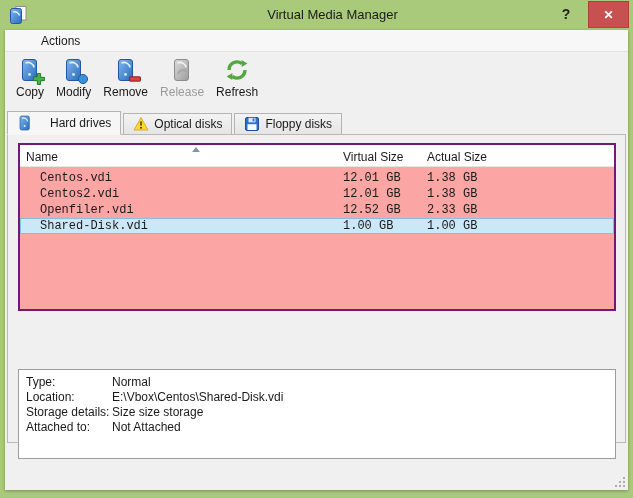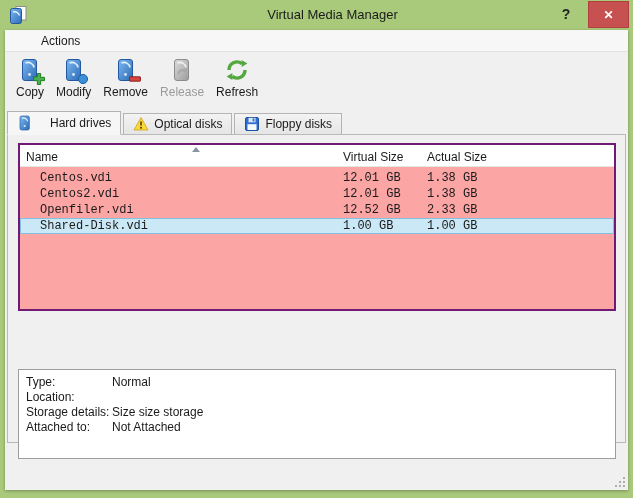--- a/index.html
+++ b/index.html
@@ -253,20 +253,21 @@
         </div>
       </div>
 
       <div class="details-frame">
         <div class="dfield">
           <span class="dlabel">Type:</span>
           <span class="dvalue">Normal</span>
         </div>
         <div class="dfield">
           <span class="dlabel">Location:</span>
+          <span class="dvalue">E:\Vbox\Centos\Shared-Disk.vdi</span>
         </div>
         <div class="dfield">
           <span class="dlabel">Storage details:</span>
           <span class="dvalue">Size size storage</span>
         </div>
         <div class="dfield">
           <span class="dlabel">Attached to:</span>
           <span class="dvalue italic">Not Attached</span>
         </div>
       </div>

